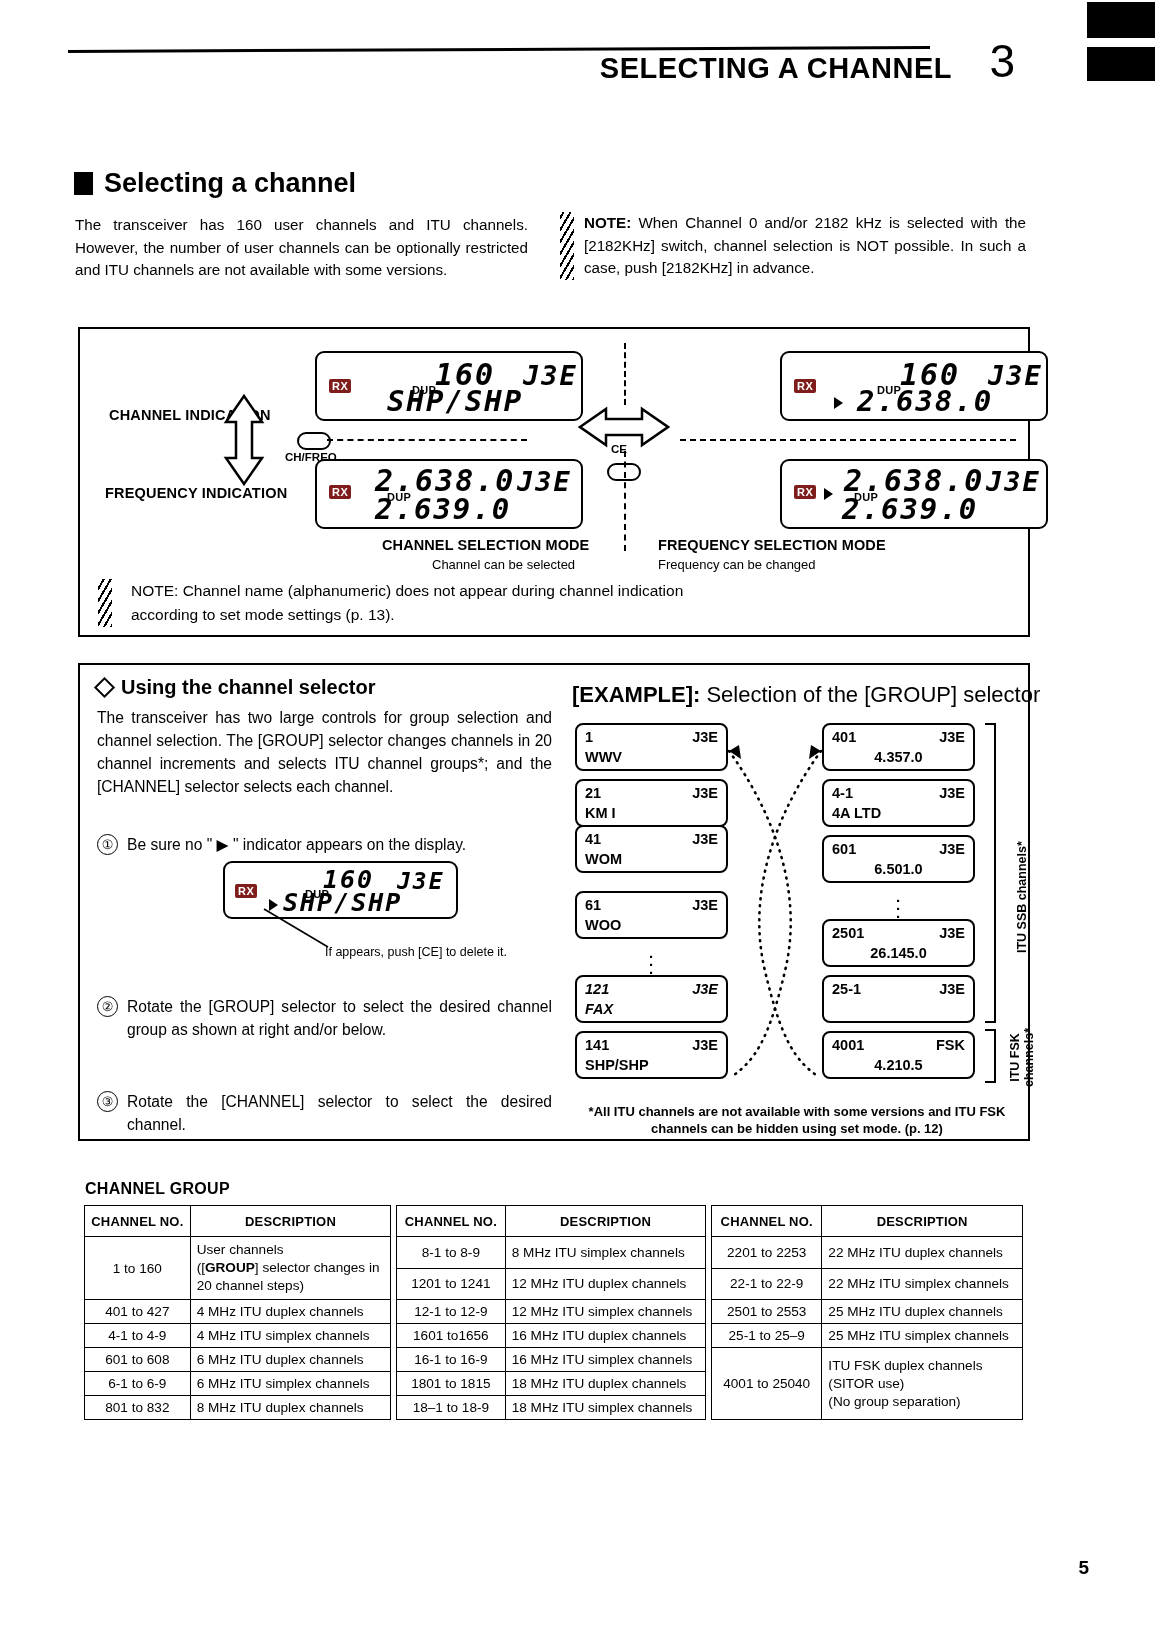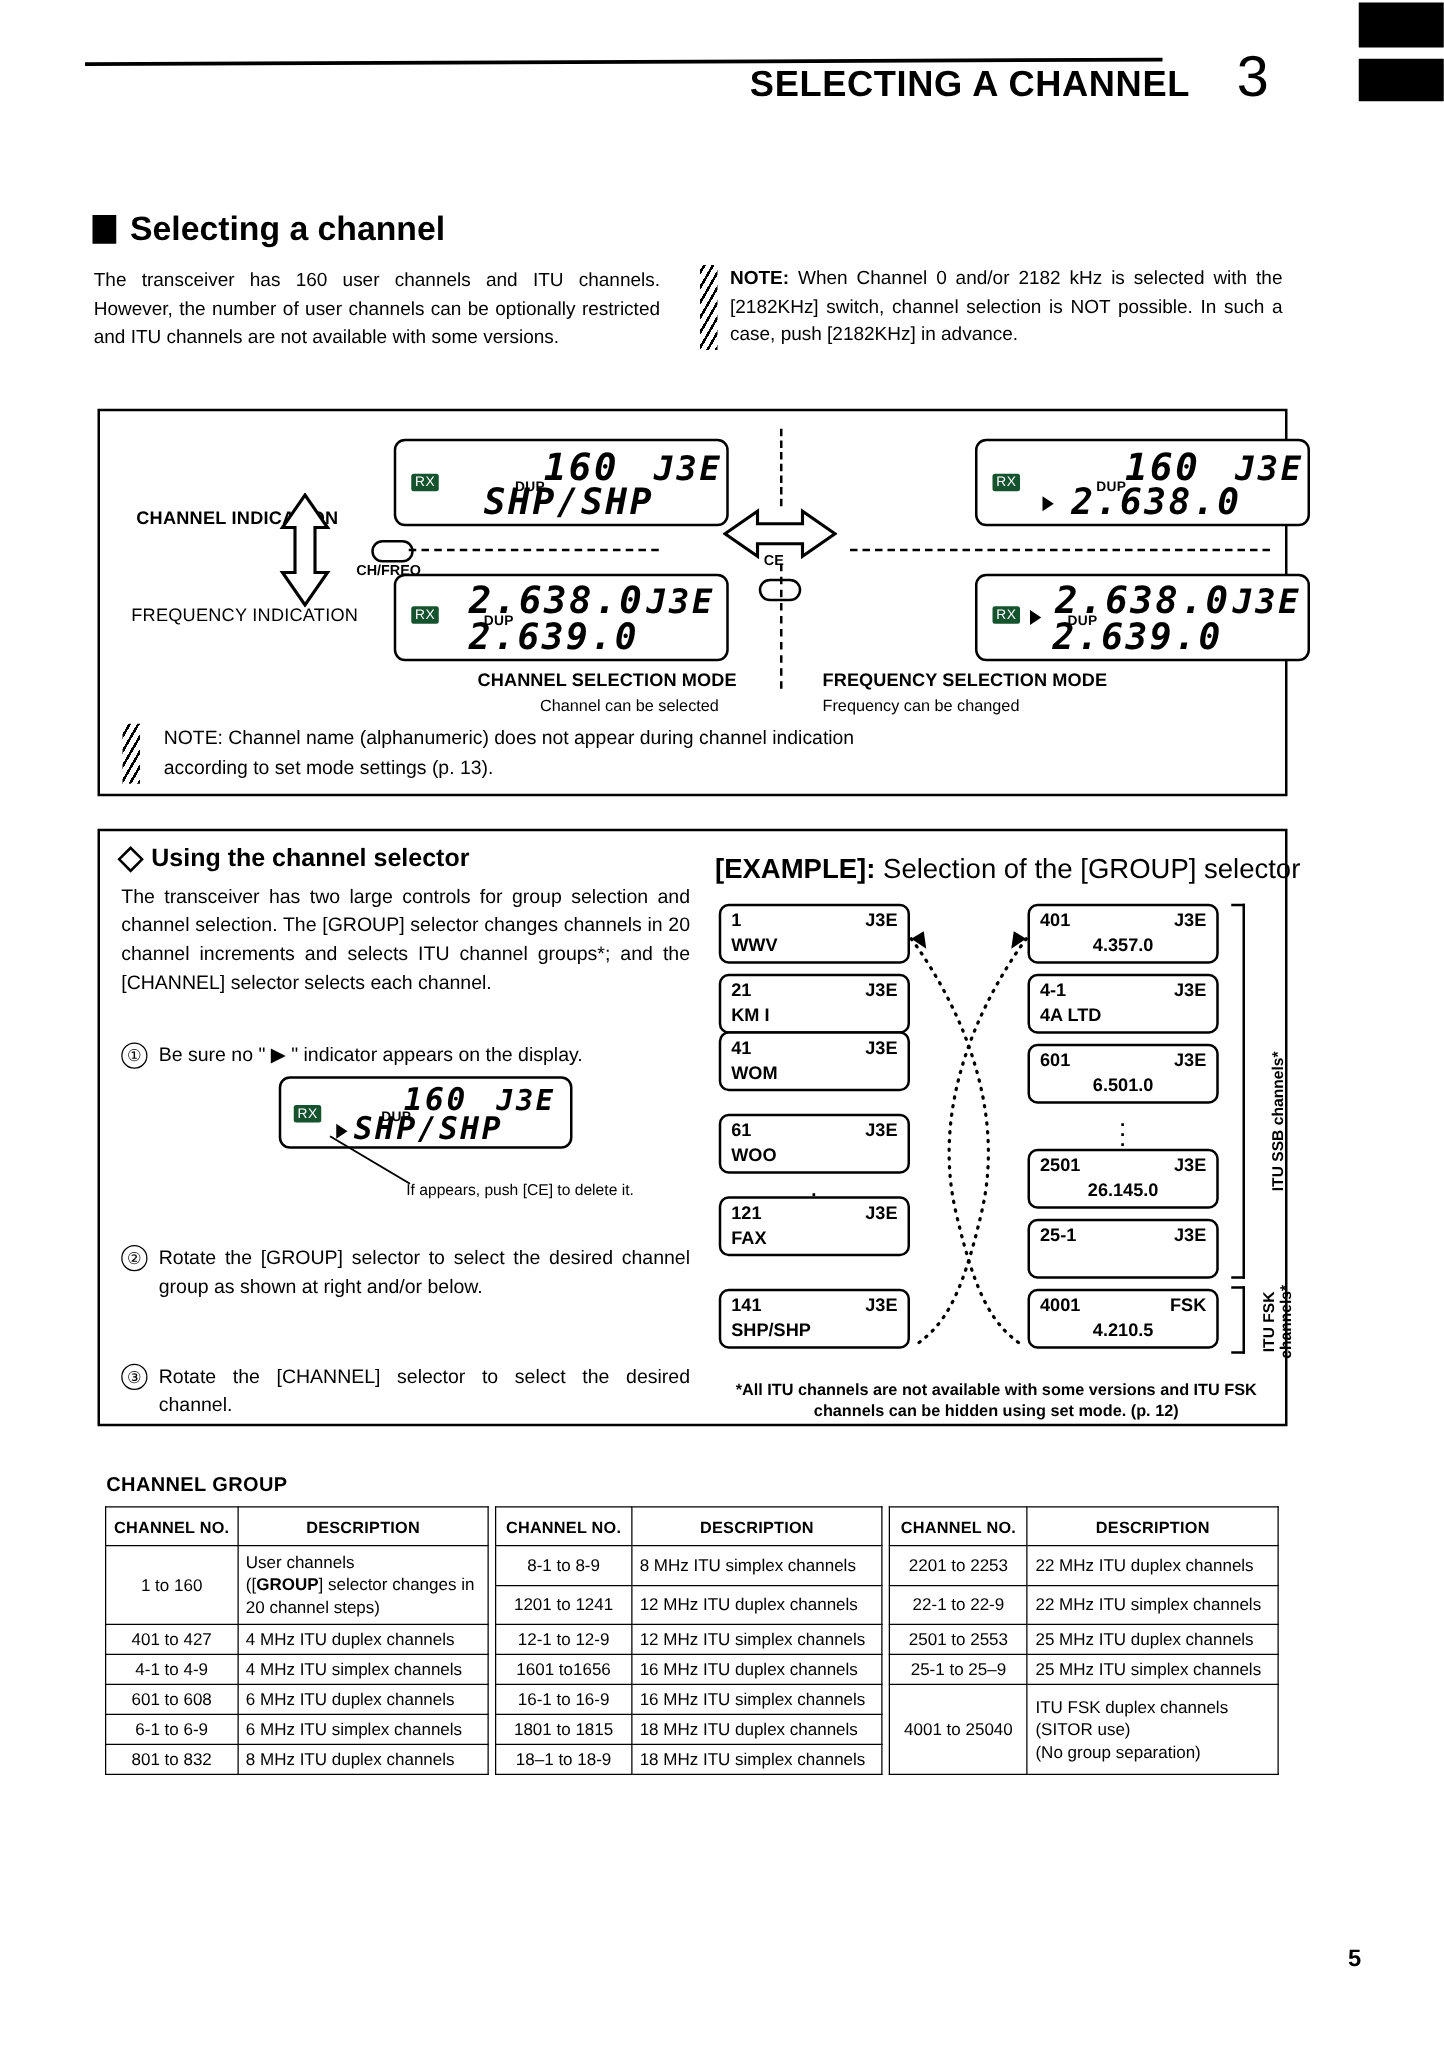--- a/index.html
+++ b/index.html
@@ -137,21 +137,21 @@
     font-size: 14.5px;
     font-weight: bold;
     letter-spacing: 0.2px;
     margin-top: 36px;
   }
   .lbl-freq-ind {
     position: absolute;
     left: 25px;
     top: 156px;
     font-size: 14.5px;
-    font-weight: normal;
+    font-weight: bold;
     letter-spacing: 0.2px;
   }
 
   .vert-arrow {
     position: absolute;
     left: 142px;
     top: 65px;
     width: 44px;
     height: 92px;
   }
@@ -200,22 +200,22 @@
   .lcd {
     position: absolute;
     border: 2.5px solid #000;
     border-radius: 9px;
     box-sizing: border-box;
     background: #fff;
   }
   .lcd-rx {
     position: absolute;
     font-size: 11px;
-    font-weight: normal;
-    background: #14532d;
+    font-weight: bold;
+    background: #7f1d1d;
     color: #fff;
     padding: 1px 3px 1px 3px;
     letter-spacing: 0.5px;
     border-radius: 2px;
     font-family: "Liberation Sans", sans-serif;
   }
   .seg {
     font-family: "DejaVu Sans Mono", monospace;
     font-weight: bold;
     font-style: italic;
@@ -638,21 +638,21 @@
       <span>61</span>
       <span>J3E</span>
     </div>
     <div class="chbox-bottom">WOO</div>
   </div>
   <div class="vdots" style="left:568px; top:284px;">
     <div>.</div>
       <div>.</div>
       <div>.</div>
   </div>
-  <div class="chbox" style="left:495px; top:292px;">
+  <div class="chbox" style="left:495px; top:310px;font-style:italic;">
     <div class="chbox-top">
       <span>121</span>
       <span>J3E</span>
     </div>
     <div class="chbox-bottom">FAX</div>
   </div>
   <div class="chbox" style="left:495px; top:366px;">
     <div class="chbox-top">
       <span>141</span>
       <span>J3E</span>

